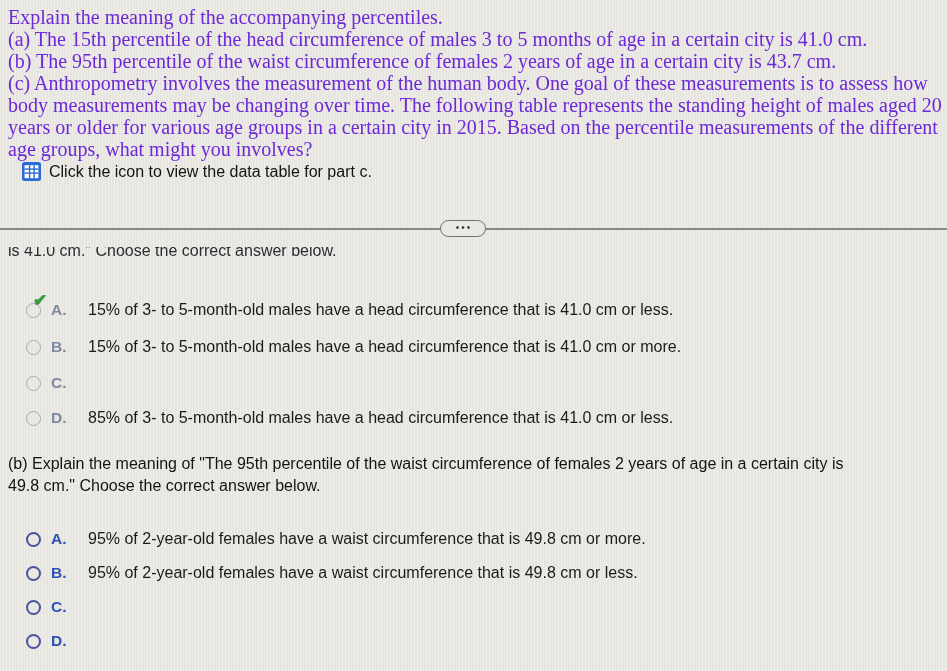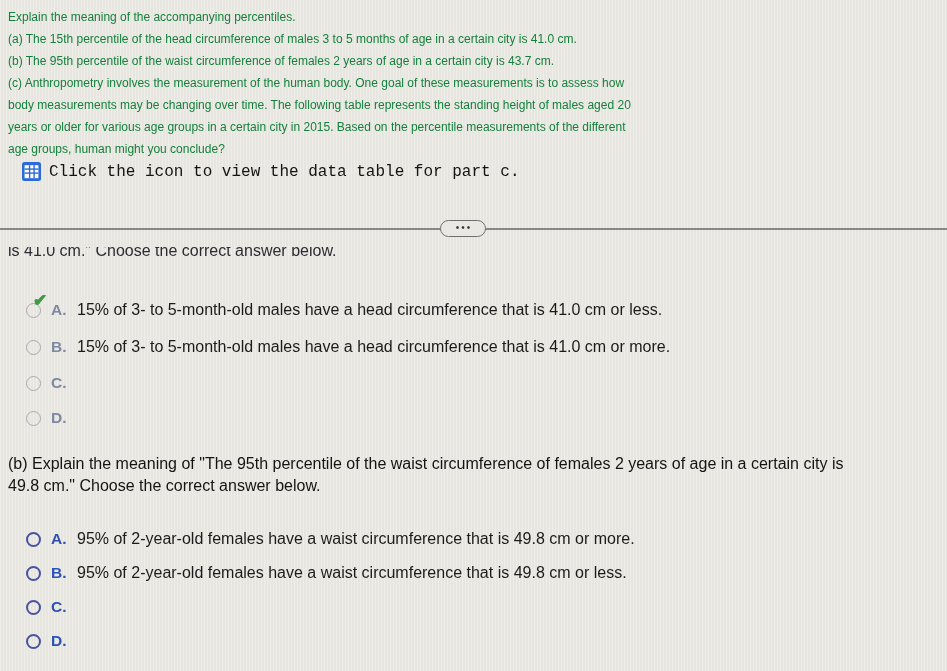--- a/index.html
+++ b/index.html
@@ -7,31 +7,31 @@
     width: 947px; height: 671px;
     position: relative; overflow: hidden;
     background-color: #eae8e2;
     background-image: repeating-linear-gradient(90deg, rgba(255,255,255,0.22) 0 1px, rgba(0,0,0,0.012) 1px 3px);
     font-family: "Liberation Sans", sans-serif;
     color: #1b1b1b;
     -webkit-font-smoothing: antialiased;
   }
   .qline {
     position: absolute; left: 8px; white-space: nowrap;
-    font-size: 12px; line-height: 20px; color: #15803d;
+    font-size: 20px; line-height: 20px; color: #6d28d9; font-family: Liberation Serif, serif;
   }
   .icon-row {
     position: absolute; left: 22px; top: 162px;
     display: flex; align-items: center; gap: 8px;
   }
   .table-icon {
     width: 19px; height: 19px; display: inline-flex; cursor: pointer;
     border: none; background: transparent; padding: 0;
   }
-  .icon-text { font-size: 16px; color: #141414; white-space: nowrap; font-family: Liberation Mono, monospace; }
+  .icon-text { font-size: 16px; color: #141414; white-space: nowrap; }
 
   .divider {
     position: absolute; left: 0; top: 228px; width: 947px; height: 2px;
     background: #878787;
   }
   .more-pill {
     position: absolute; left: 440px; top: 220px; width: 46px; height: 17px;
     border: 1.6px solid #6f6f6f; border-radius: 9px;
     background: #eae8e2; box-sizing: border-box;
     display: flex; align-items: center; justify-content: center;
@@ -61,42 +61,42 @@
     border: 1.8px solid #a6aab2; cursor: pointer; padding: 0;
     flex: 0 0 auto;
   }
   .opt.pb .radio { border: 2px solid #4a549e; }
   .letter {
     font-weight: bold; font-size: 15.5px;
     margin-left: 10px; width: 23px; flex: 0 0 auto;
   }
   .opt.pa .letter { color: #7d88a1; }
   .opt.pb .letter { color: #2b50b8; }
-  .opt-text { font-size: 16px; color: #1b1b1b; white-space: nowrap; margin-left: 3px; }
+  .opt-text { font-size: 16px; color: #1b1b1b; white-space: nowrap; margin-left: 14px; }
   .check {
     position: absolute; left: 7px; top: -8px;
     color: #3f9b45; font-size: 17px; font-weight: bold; line-height: 1;
     text-shadow: 0 0 0.5px #3f9b45;
     pointer-events: none;
   }
   .pb-prompt {
     position: absolute; left: 8px; white-space: nowrap;
     font-size: 16px; color: #141414;
   }
 </style>
 </head>
 <body>
 
 <div class="qline" style="top:7px">Explain the meaning of the accompanying percentiles.</div>
 <div class="qline" style="top:29px">(a) The 15th percentile of the head circumference of males 3 to 5 months of age in a certain city is 41.0 cm.</div>
 <div class="qline" style="top:51px">(b) The 95th percentile of the waist circumference of females 2 years of age in a certain city is 43.7 cm.</div>
 <div class="qline" style="top:73px">(c) Anthropometry involves the measurement of the human body. One goal of these measurements is to assess how</div>
 <div class="qline" style="top:95px">body measurements may be changing over time. The following table represents the standing height of males aged 20</div>
 <div class="qline" style="top:117px">years or older for various age groups in a certain city in 2015. Based on the percentile measurements of the different</div>
-<div class="qline" style="top:139px">age groups, human might you conclude?</div>
+<div class="qline" style="top:139px">age groups, what might you involves?</div>
 
 <div class="icon-row">
   <button class="table-icon" title="">
     <svg width="19" height="19" viewBox="0 0 19 19">
       <rect x="0" y="0" width="19" height="19" rx="2.5" fill="#2c6bd7"></rect>
       <rect x="2.6" y="3.2" width="13.8" height="13" fill="#ffffff"></rect>
       <rect x="2.6" y="6.4" width="13.8" height="1.4" fill="#2c6bd7"></rect>
       <rect x="2.6" y="10.4" width="13.8" height="1.4" fill="#2c6bd7"></rect>
       <rect x="6.9" y="3.2" width="1.4" height="13" fill="#2c6bd7"></rect>
       <rect x="11.4" y="3.2" width="1.4" height="13" fill="#2c6bd7"></rect>
@@ -125,20 +125,21 @@
   <span class="letter">B.</span>
   <span class="opt-text">15% of 3- to 5-month-old males have a head circumference that is 41.0 cm or more.</span>
 </div>
 <div class="opt pa" style="top:373px">
   <button class="radio"></button>
   <span class="letter">C.</span>
 </div>
 <div class="opt pa" style="top:408px">
   <button class="radio"></button>
   <span class="letter">D.</span>
+  <span class="opt-text">85% of 3- to 5-month-old males have a head circumference that is 41.0 cm or less.</span>
 </div>
 
 <div class="pb-prompt" style="top:455px">(b) Explain the meaning of "The 95th percentile of the waist circumference of females 2 years of age in a certain city is</div>
 <div class="pb-prompt" style="top:477px">49.8 cm." Choose the correct answer below.</div>
 
 <div class="opt pb" style="top:529px">
   <button class="radio"></button>
   <span class="letter">A.</span>
   <span class="opt-text">95% of 2-year-old females have a waist circumference that is 49.8 cm or more.</span>
 </div>

